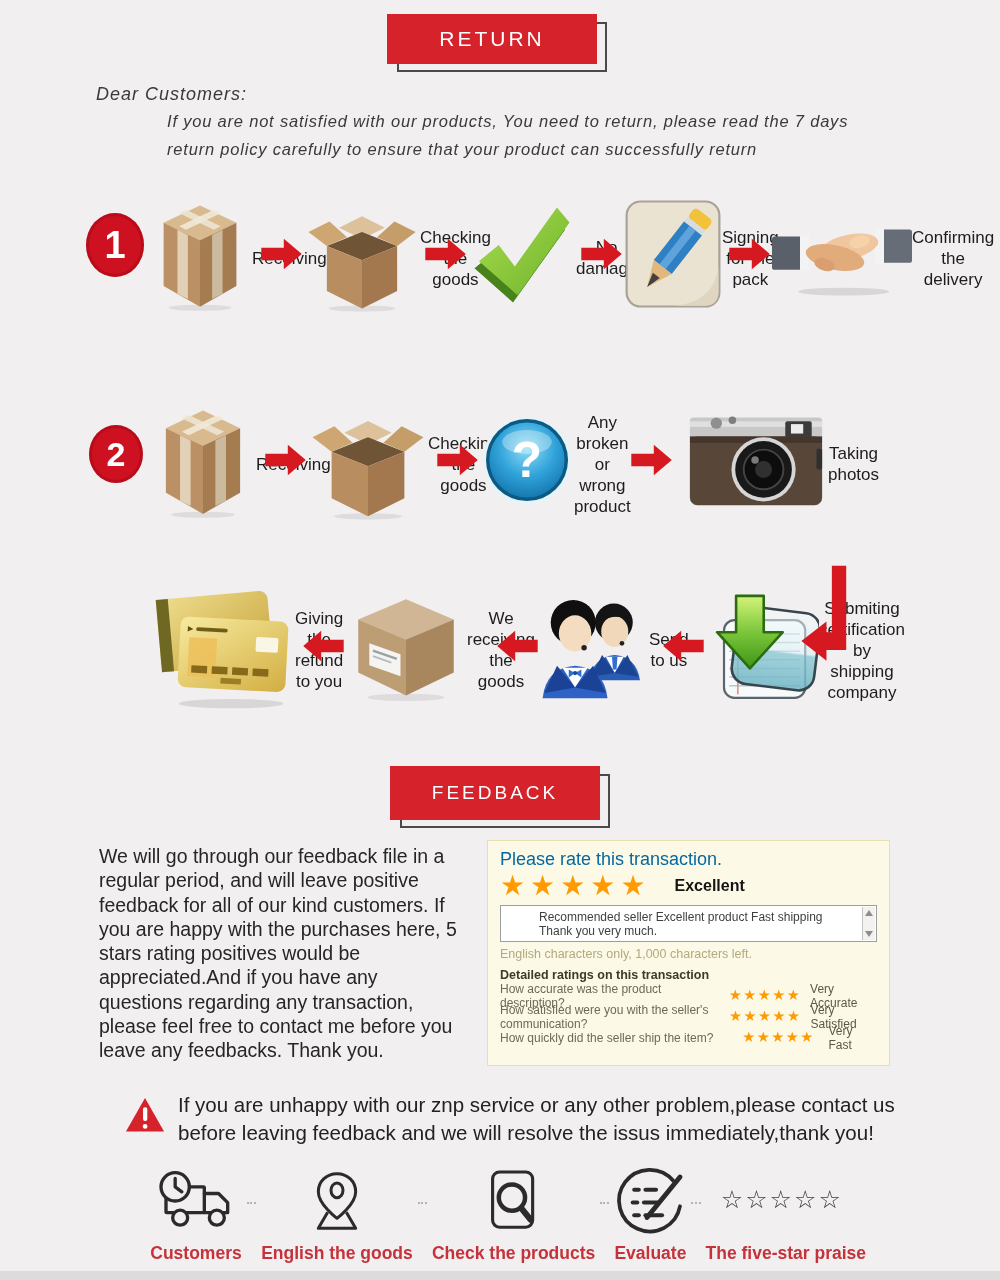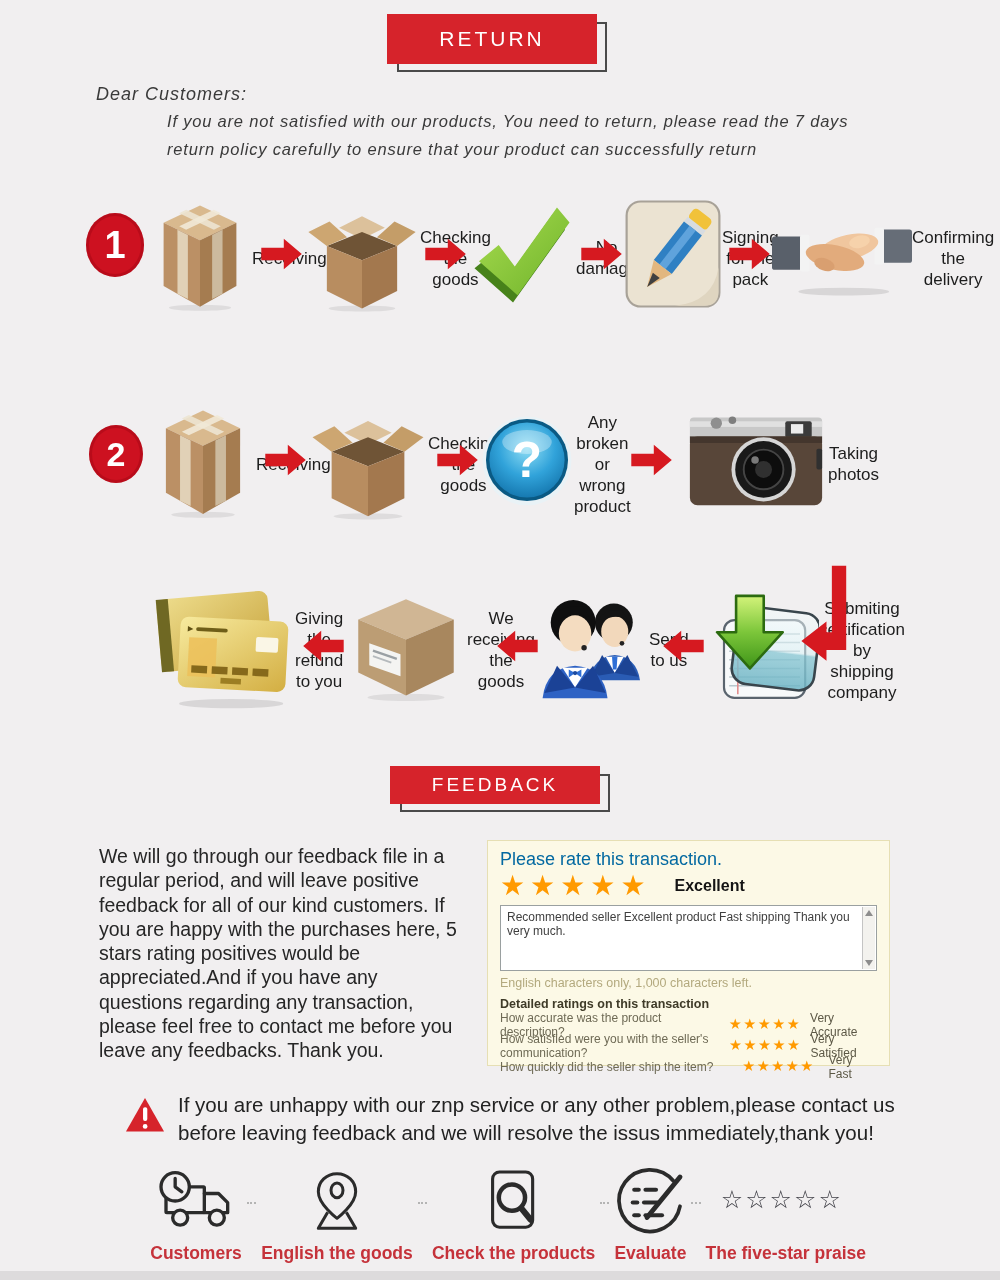--- a/index.html
+++ b/index.html
@@ -40,21 +40,21 @@
 
   
   .fb-paragraph { position:absolute; left:99px; top:844px; width:362px;
     font-size:19.5px; line-height:24.3px; color:#262626; }
   .panel { position:absolute; left:487px; top:840px; width:403px; height:226px;
     background:#fcf9e6; border:1px solid #e6dfb4; padding:8px 12px; }
   .rate-prompt { font-size:18px; color:#0369a1; }
   .overall { display:flex; align-items:center; margin-top:1px; }
   .big-stars { font-size:28px; line-height:30px; color:#ff9a00; letter-spacing:5px; }
   .overall-word { font-weight:bold; font-size:16px; margin-left:24px; color:#141414; }
-  .cbox { margin-top:4px; height:66px; background:#fff; border:1px solid #9aa0a0; position:relative; }
+  .cbox { margin-top:4px; height:37px; background:#fff; border:1px solid #9aa0a0; position:relative;padding-left:32px; }
   .ctext { font-size:12px; color:#3f3f3f; padding:4px 18px 4px 6px; }
   .sbar { position:absolute; top:1px; right:1px; bottom:1px; width:13px;
     background:#f3f2ee; border-left:1px solid #c4c4c4; }
   .tri { position:absolute; left:2px; width:0; height:0;
     border-left:4px solid transparent; border-right:4px solid transparent; }
   .tup { top:3px; border-bottom:6px solid #8d8d8d; }
   .tdown { bottom:3px; border-top:6px solid #8d8d8d; }
   .chars-note { margin-top:5px; font-size:12.5px; color:#b3a97e; }
   .detail-title { margin-top:7px; margin-bottom:3px; font-size:12.5px; font-weight:bold; color:#3f3b28; }
   .drow { display:flex; align-items:center; height:21px; }
@@ -450,21 +450,21 @@
       <div class="plabel">Submiting certification by shipping company</div>
     </div>
   </div>
 
   <span class="picon abs" style="left:796px;top:564px;width:52px;height:104px;">
       <svg viewBox="0 0 58 112" preserveAspectRatio="xMidYMid meet">
         <path d="M40,0 H56 V94 H34 V106 L6,84 L34,62 V74 H40 Z" fill="#d61920"></path>
       </svg>
     </span>
 
-  <div class="banner" style="left:390px;top:766px;height:38px;">
+  <div class="banner" style="left:390px;top:766px;height:54px;">
     <div class="banner-shadow"></div>
     <div class="banner-face" style="font-size:19px;">FEEDBACK</div>
   </div>
 
   <div class="fb-paragraph">We will go through our feedback file in a regular period, and will leave positive feedback for all of our kind customers. If you are happy with the purchases here, 5 stars rating positives would be appreciated.And if you have any questions regarding any transaction, please feel free to contact me before you leave any feedbacks. Thank you.</div>
 
   <div class="panel">
     <div class="rate-prompt">Please rate this transaction.</div>
     <div class="overall">
       <span class="big-stars">★★★★★</span>

